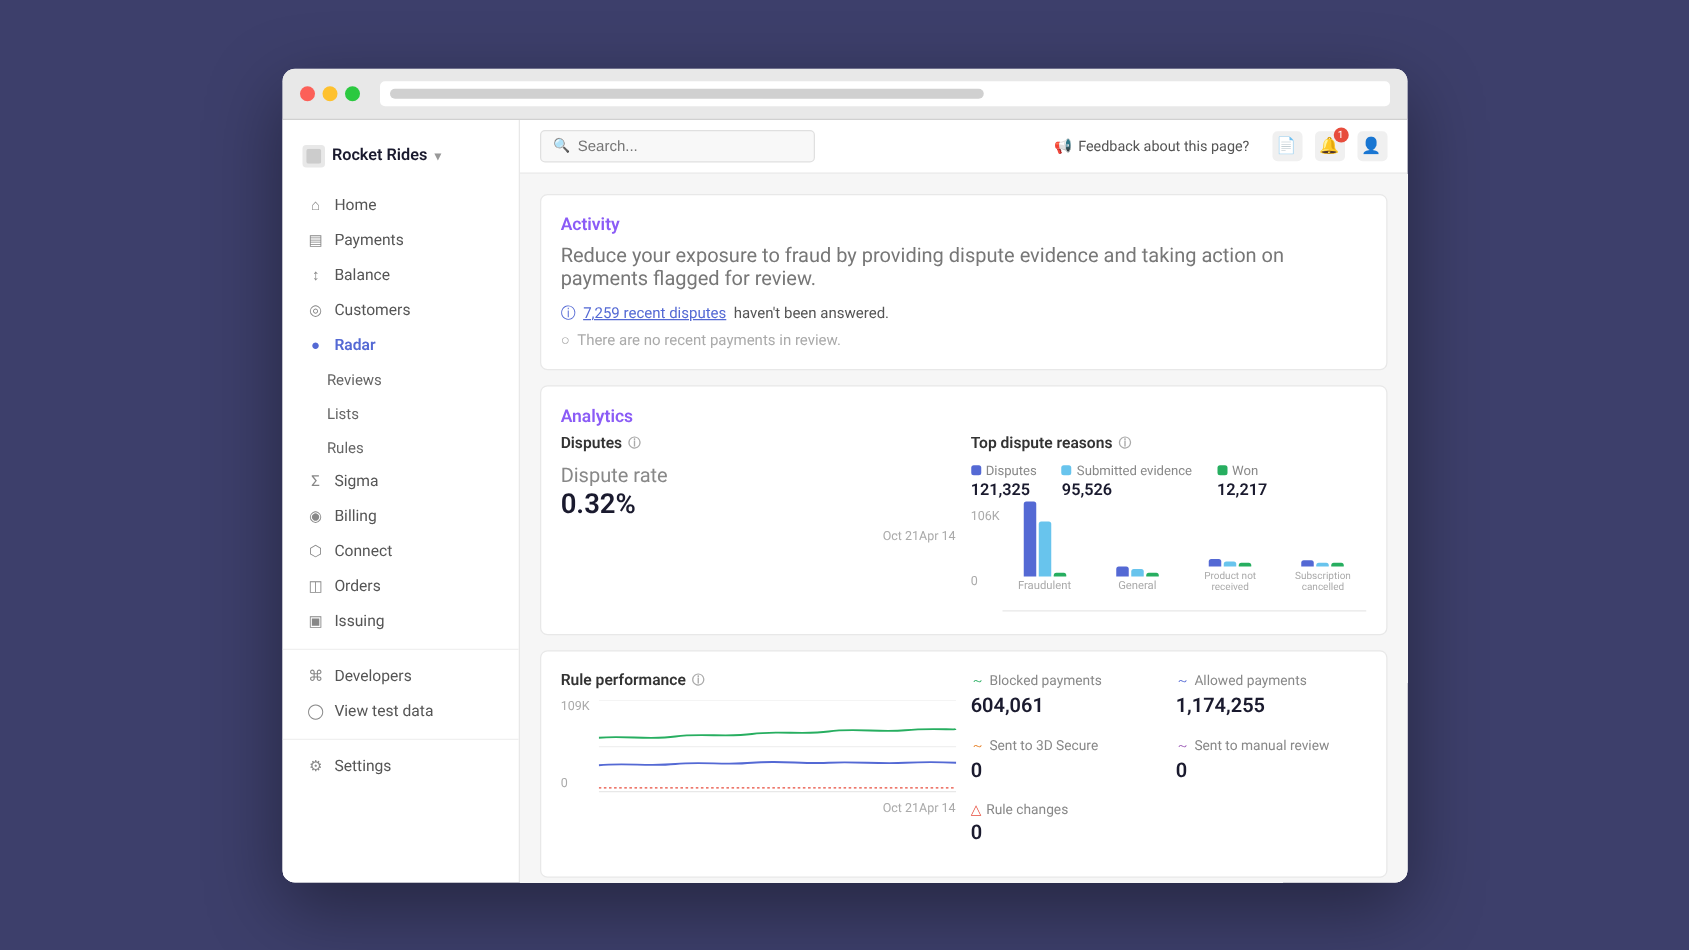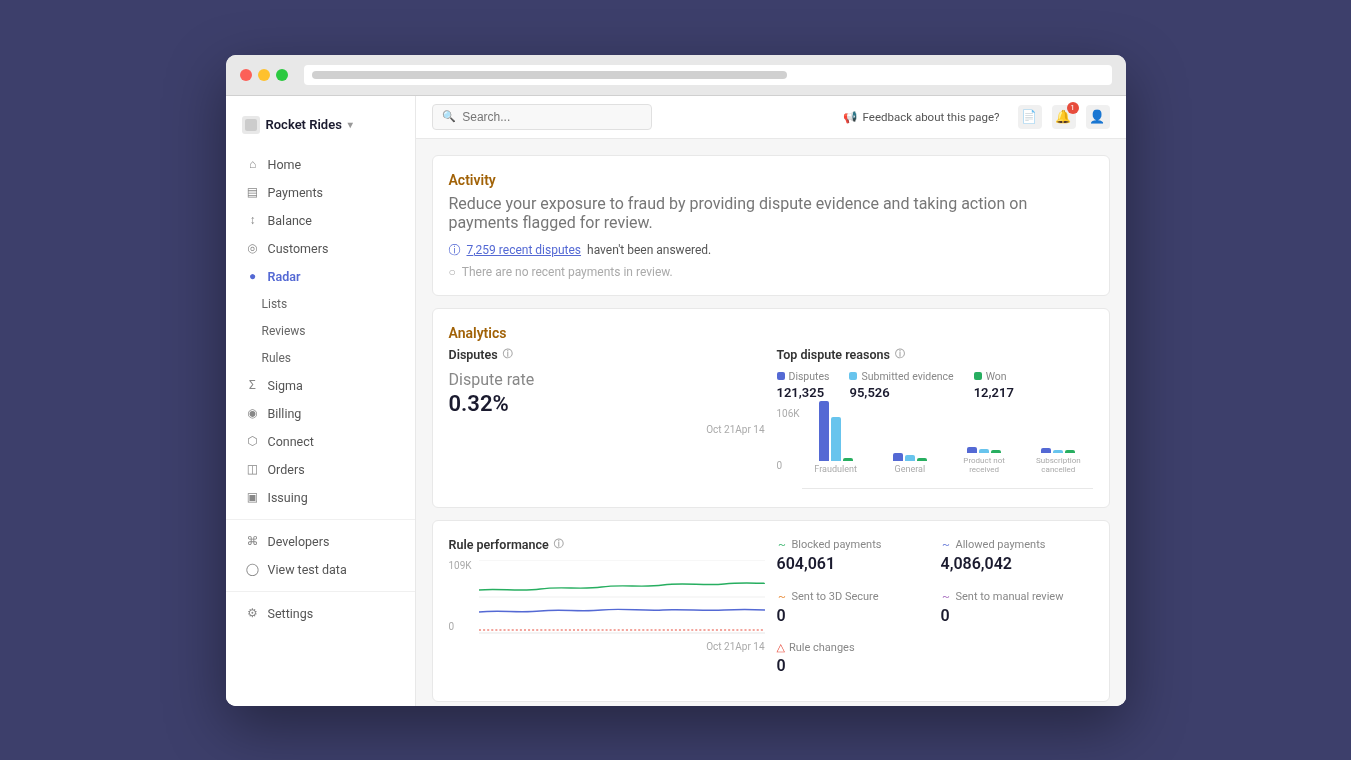--- a/index.html
+++ b/index.html
@@ -199,21 +199,21 @@
     
     .card {
       background: #fff;
       border: 1px solid #e8e8e8;
       border-radius: 6px;
       padding: 16px;
     }
     .card-title {
       font-size: 14px;
       font-weight: 600;
-      color: #a16207;
+      color: #8b5cf6;
       margin-bottom: 6px;
     }
     .card-subtitle {
       font-size: 16px;
       color: #777;
       margin-bottom: 10px;
     }
     
     .activity-info {
       display: flex;
@@ -450,24 +450,24 @@
       </div>
       <div class="sidebar-nav-item">
         <span class="nav-icon">◎</span>
         <span>Customers</span>
       </div>
       <div class="sidebar-nav-item active">
         <span class="nav-icon active">●</span>
         <span style="color:#5469d4;">Radar</span>
       </div>
       <div class="sidebar-nav-item sub">
+        <span>Reviews</span>
+      </div>
+      <div class="sidebar-nav-item sub">
         <span>Lists</span>
-      </div>
-      <div class="sidebar-nav-item sub">
-        <span>Reviews</span>
       </div>
       <div class="sidebar-nav-item sub">
         <span>Rules</span>
       </div>
       <div class="sidebar-nav-item">
         <span class="nav-icon">Σ</span>
         <span>Sigma</span>
       </div>
       <div class="sidebar-nav-item">
         <span class="nav-icon">◉</span>
@@ -678,21 +678,21 @@
                     <span style="color:#27ae60;">～</span>
                     <span>Blocked payments</span>
                   </div>
                   <div class="rule-metric-value">604,061</div>
                 </div>
                 <div class="rule-metric">
                   <div class="rule-metric-label">
                     <span style="color:#5469d4;">～</span>
                     <span>Allowed payments</span>
                   </div>
-                  <div class="rule-metric-value">4,086,042</div>
+                  <div class="rule-metric-value">1,174,255</div>
                 </div>
                 <div class="rule-metric">
                   <div class="rule-metric-label">
                     <span style="color:#e67e22;">～</span>
                     <span>Sent to 3D Secure</span>
                   </div>
                   <div class="rule-metric-value">0</div>
                 </div>
                 <div class="rule-metric">
                   <div class="rule-metric-label">

